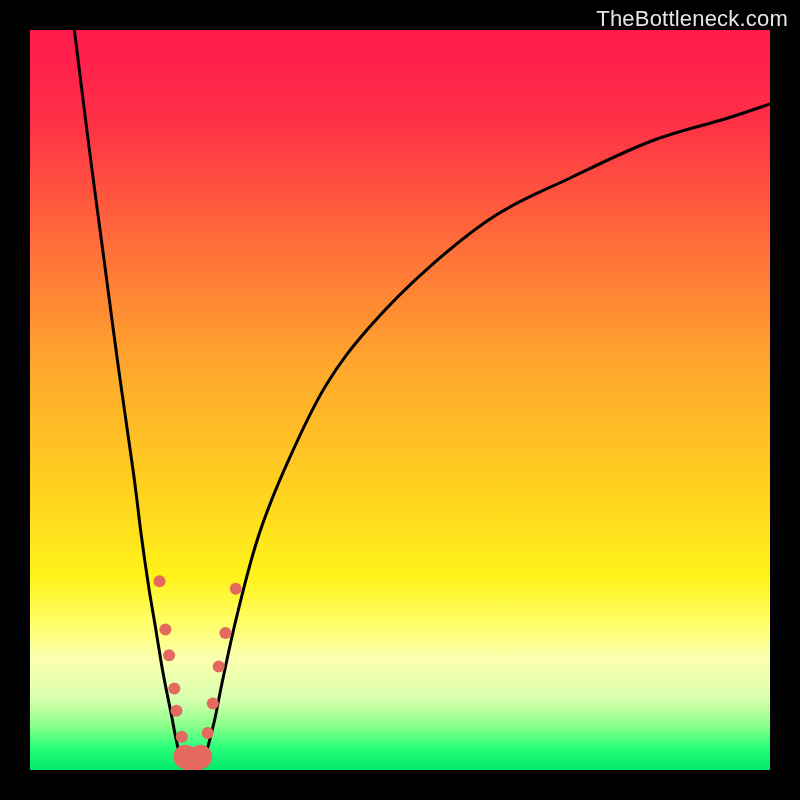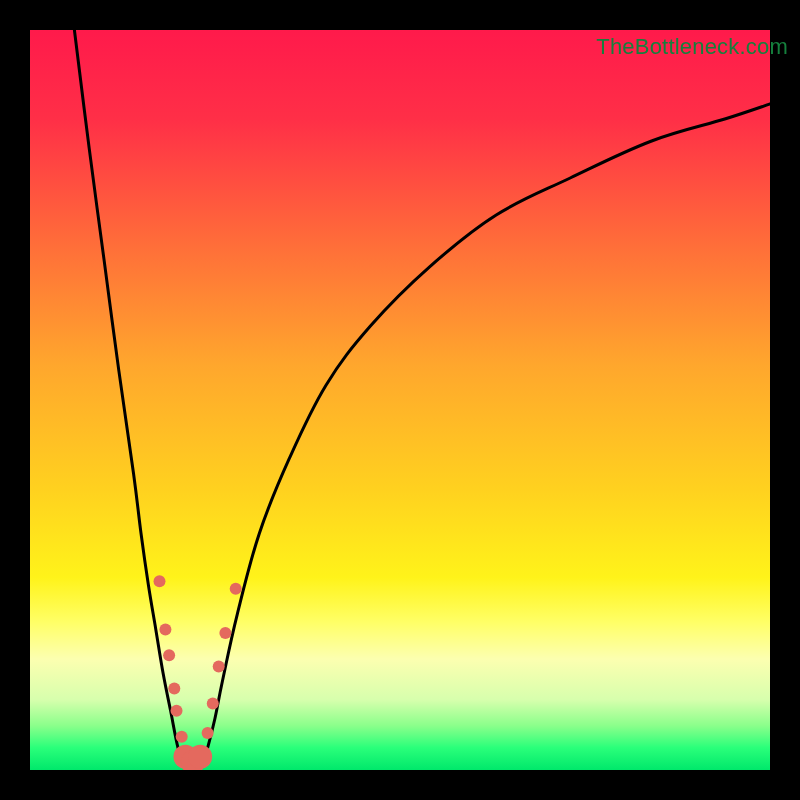--- a/index.html
+++ b/index.html
@@ -28,24 +28,23 @@
   .gradient-bg {
     position: absolute;
     inset: 0;
   }
   .watermark {
     position: absolute;
     top: 6px;
     right: 12px;
     font-size: 22px;
     font-weight: 500;
-    color: #15803d;
+    color: #e5e5e5;
     letter-spacing: 0.2px;
     user-select: none;
-    margin-top: 28px;
   }
   svg {
     display: block;
   }
 </style>
 </head>
 <body>
 
 <div class="frame">
   <div class="plot">

